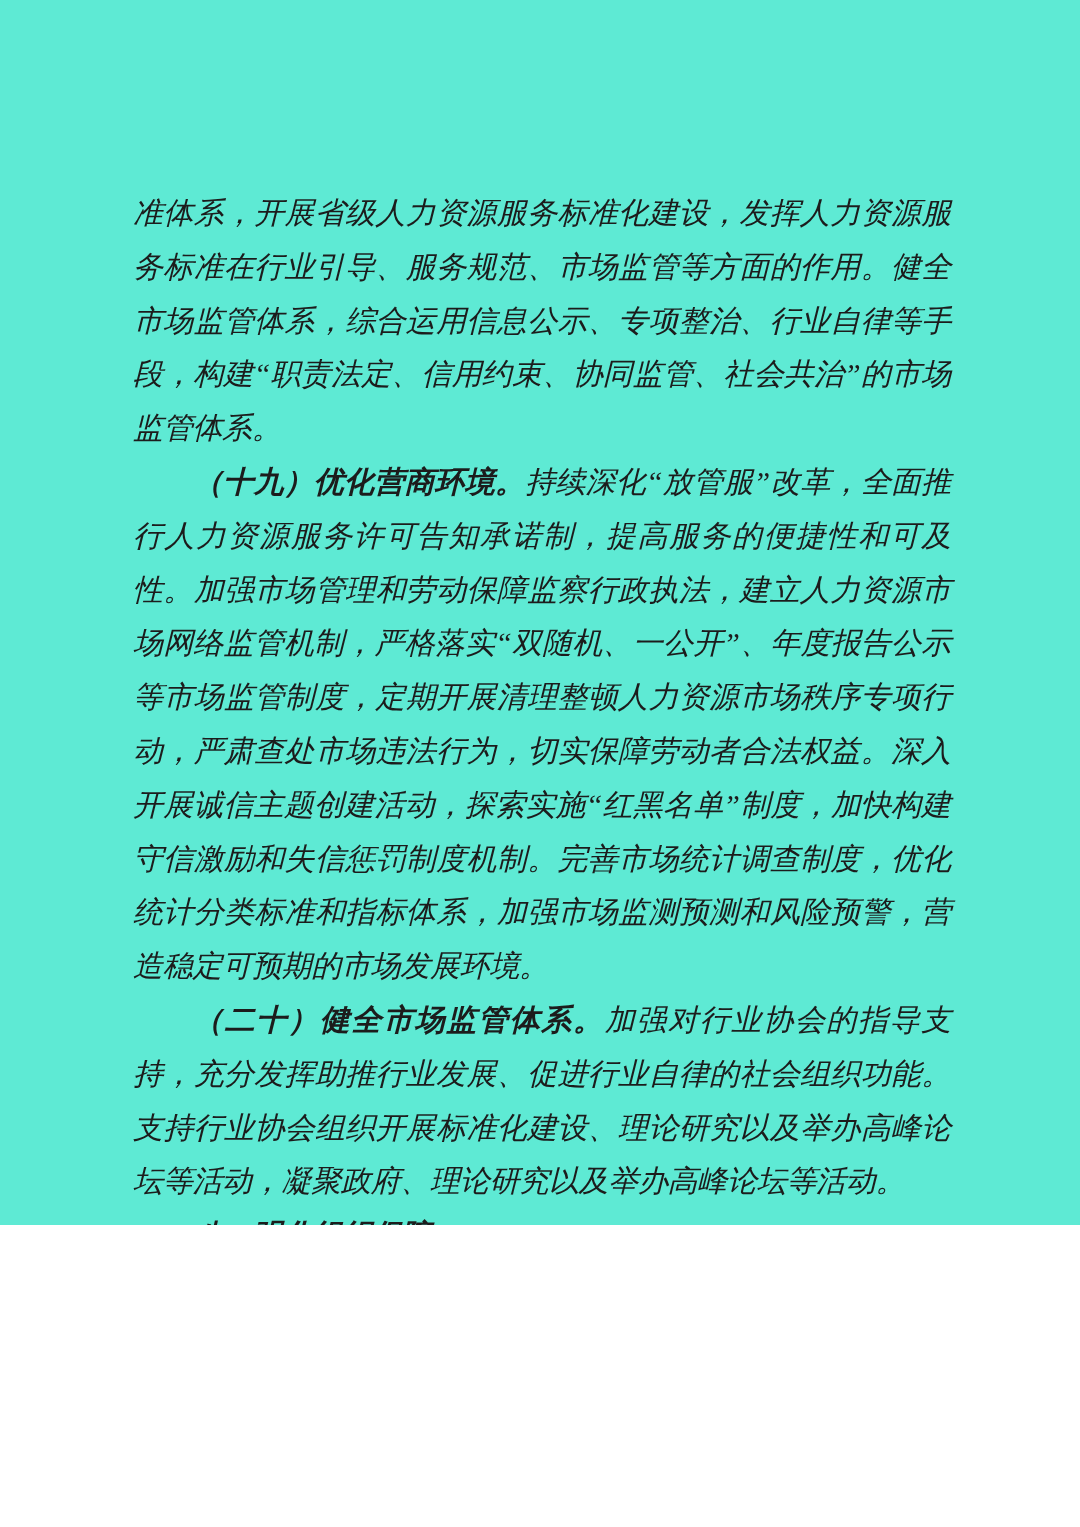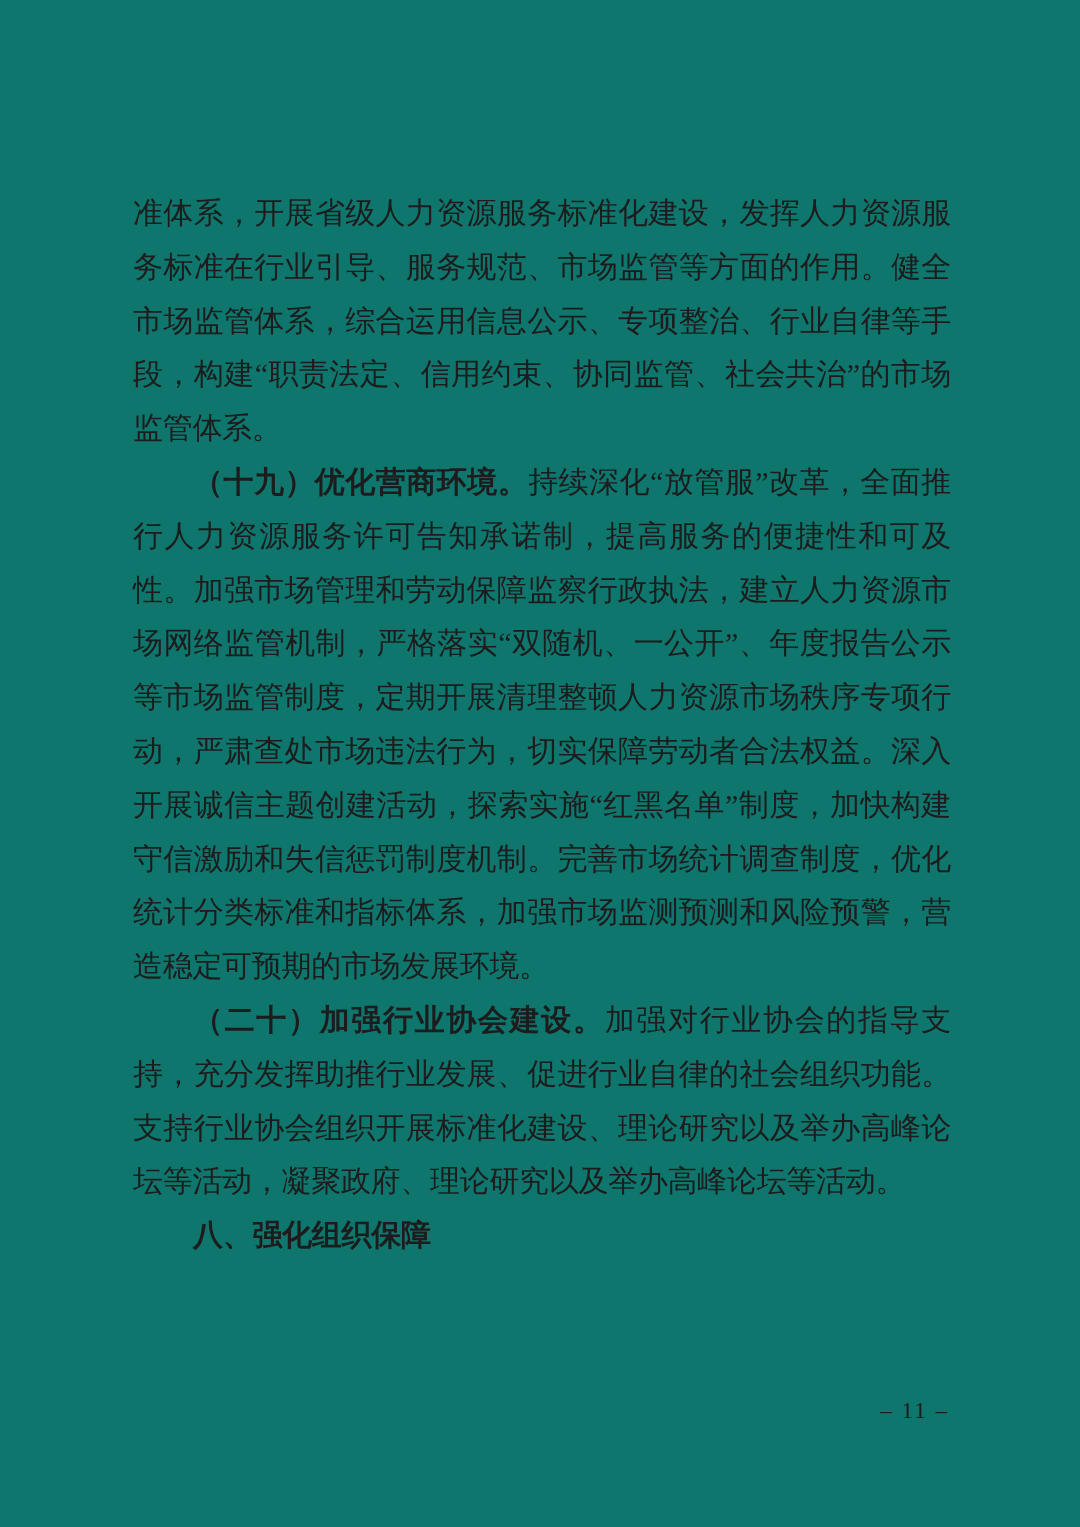--- a/index.html
+++ b/index.html
@@ -3,25 +3,26 @@
 <meta charset="utf-8">
 <style>
   html, body {
     margin: 0;
     padding: 0;
     background: #ffffff;
   }
   .page {
     position: relative;
     width: 1080px;
-    height: 1527px;
-    background: #0f766e;
+    height: 1225px;
+    background: #5eead4;
     overflow: hidden;
     font-family: "Liberation Serif", "DejaVu Serif", serif;
     color: #1c1c1c;
+    font-style: italic;
   }
   .content {
     position: absolute;
     left: 133px;
     top: 186px;
     width: 818px;
   }
   .content p {
     margin: 0;
     font-size: 30px;
@@ -62,21 +63,21 @@
 
     <p>
       <span>准体系，开展省级人力资源服务标准化建设，发挥人力资源服务标准在行业引导、服务规范、市场监管等方面的作用。健全市场监管体系，综合运用信息公示、专项整治、行业自律等手段，构建“职责法定、信用约束、协同监管、社会共治”的市场监管体系。</span>
     </p>
 
     <p class="indent">
       <span class="run-label">（十九）优化营商环境。</span><span>持续深化“放管服”改革，全面推行人力资源服务许可告知承诺制，提高服务的便捷性和可及性。加强市场管理和劳动保障监察行政执法，建立人力资源市场网络监管机制，严格落实“双随机、一公开”、年度报告公示等市场监管制度，定期开展清理整顿人力资源市场秩序专项行动，严肃查处市场违法行为，切实保障劳动者合法权益。深入开展诚信主题创建活动，探索实施“红黑名单”制度，加快构建守信激励和失信惩罚制度机制。完善市场统计调查制度，优化统计分类标准和指标体系，加强市场监测预测和风险预警，营造稳定可预期的市场发展环境。</span>
     </p>
 
     <p class="indent">
-      <span class="run-label">（二十）加强行业协会建设。</span><span>加强对行业协会的指导支持，充分发挥助推行业发展、促进行业自律的社会组织功能。支持行业协会组织开展标准化建设、理论研究以及举办高峰论坛等活动，凝聚政府、理论研究以及举办高峰论坛等活动。</span>
+      <span class="run-label">（二十）健全市场监管体系。</span><span>加强对行业协会的指导支持，充分发挥助推行业发展、促进行业自律的社会组织功能。支持行业协会组织开展标准化建设、理论研究以及举办高峰论坛等活动，凝聚政府、理论研究以及举办高峰论坛等活动。</span>
     </p>
 
     <p class="indent section-heading">
       <span>八、强化组织保障</span>
     </p>
 
 
   </div>
 
   <div class="footer">– 11 –</div>

